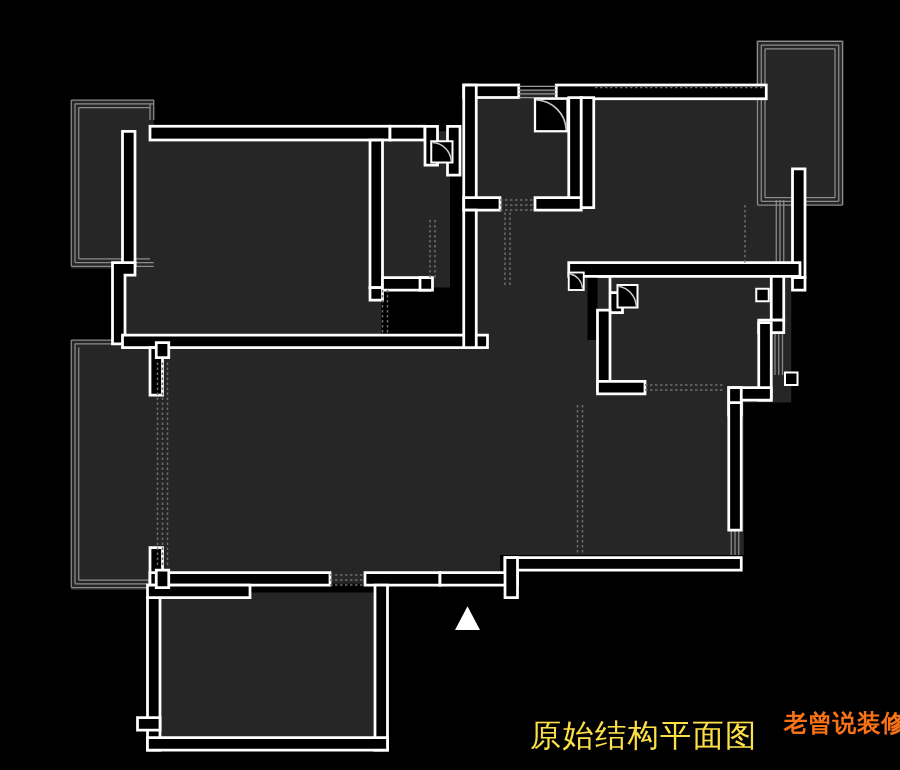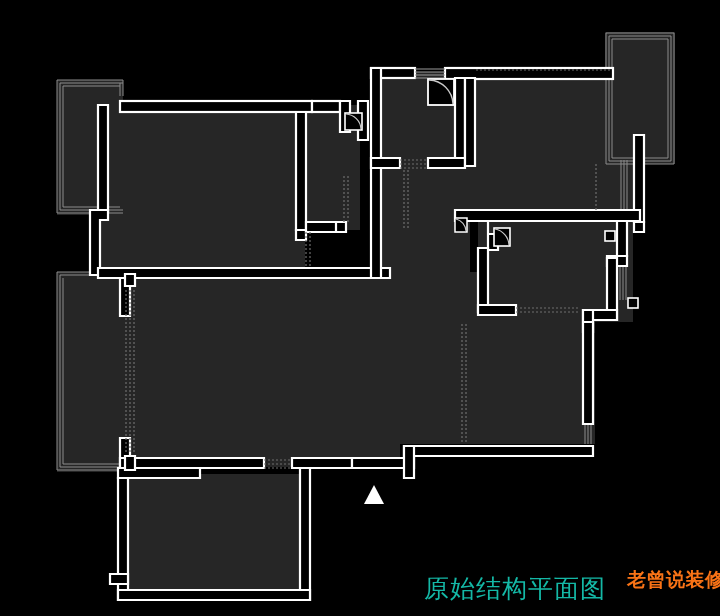--- a/index.html
+++ b/index.html
@@ -27,21 +27,21 @@
     height: 616px;
     display: block;
   }
   .caption-title {
     position: absolute;
     left: 424px;
     top: 574px;
     font-size: 25px;
     line-height: 30px;
     letter-spacing: 1px;
-    color: #14b8a6;
+    color: #fde047;
     white-space: nowrap;
     font-weight: 400;
   }
   .caption-watermark {
     position: absolute;
     left: 597px;
     top: 568px;
     font-size: 19px;
     line-height: 22px;
     letter-spacing: 0.5px;

